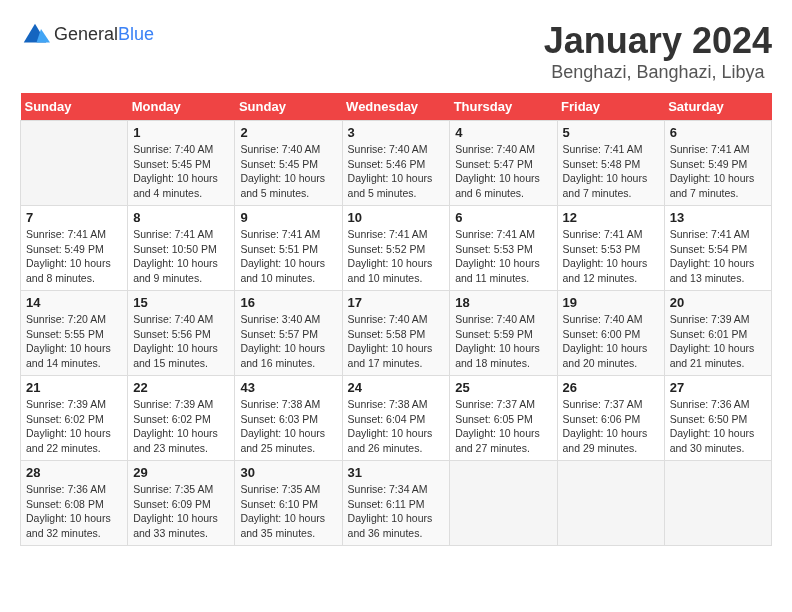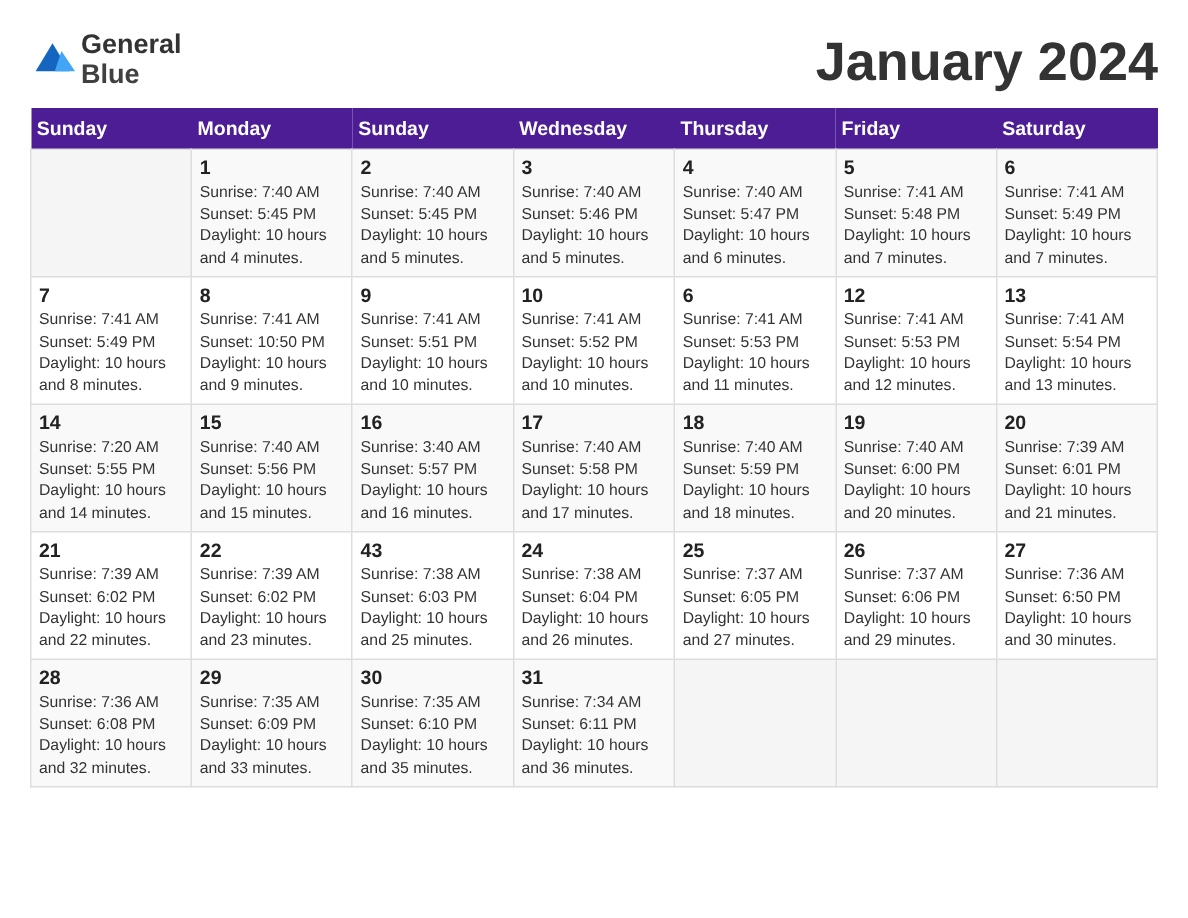--- a/index.html
+++ b/index.html
@@ -15,27 +15,28 @@
       justify-content: space-between;
       align-items: flex-start;
       margin-bottom: 10px;
     }
     .logo {
       display: flex;
       align-items: center;
     }
     .logo-text {
       display: flex;
-      flex-direction: column;
+      flex-direction: row;
       font-size: 18px;
-      font-weight: bold;
+      font-weight: normal;
       line-height: 1.1;
+      text-align: right;
     }
     .logo-general { color: #333; }
-    .logo-blue { color: #404040; }
+    .logo-blue { color: #3b82f6; }
     .logo-icon {
       width: 30px;
       height: 30px;
       margin-right: 4px;
     }
     .title-block {
       text-align: center;
     }
     .month-title {
       font-size: 36px;
@@ -45,21 +46,21 @@
     .location-title {
       font-size: 18px;
       color: #555;
     }
     table {
       width: 100%;
       border-collapse: collapse;
       font-size: 11px;
     }
     thead th {
-      background: #4c1d95;
+      background: #ef4444;
       color: #fff;
       padding: 6px 4px;
       text-align: left;
       font-size: 13px;
       font-weight: bold;
     }
     tbody td {
       border: 1px solid #ddd;
       vertical-align: top;
       padding: 4px 5px;
@@ -95,20 +96,21 @@
       <polygon points="20,5 35,30 5,30" fill="#1565c0"></polygon>
       <polygon points="28,12 40,30 22,30" fill="#42a5f5"></polygon>
     </svg>
     <div class="logo-text">
       <span class="logo-general">General</span>
       <span class="logo-blue">Blue</span>
     </div>
   </div>
   <div class="title-block">
     <div class="month-title">January 2024</div>
+    <div class="location-title">Benghazi, Banghazi, Libya</div>
   </div>
 </div>
 
 <table>
   <thead>
     <tr>
     <th>Sunday</th>
         <th>Monday</th>
         <th>Sunday</th>
         <th>Wednesday</th>

